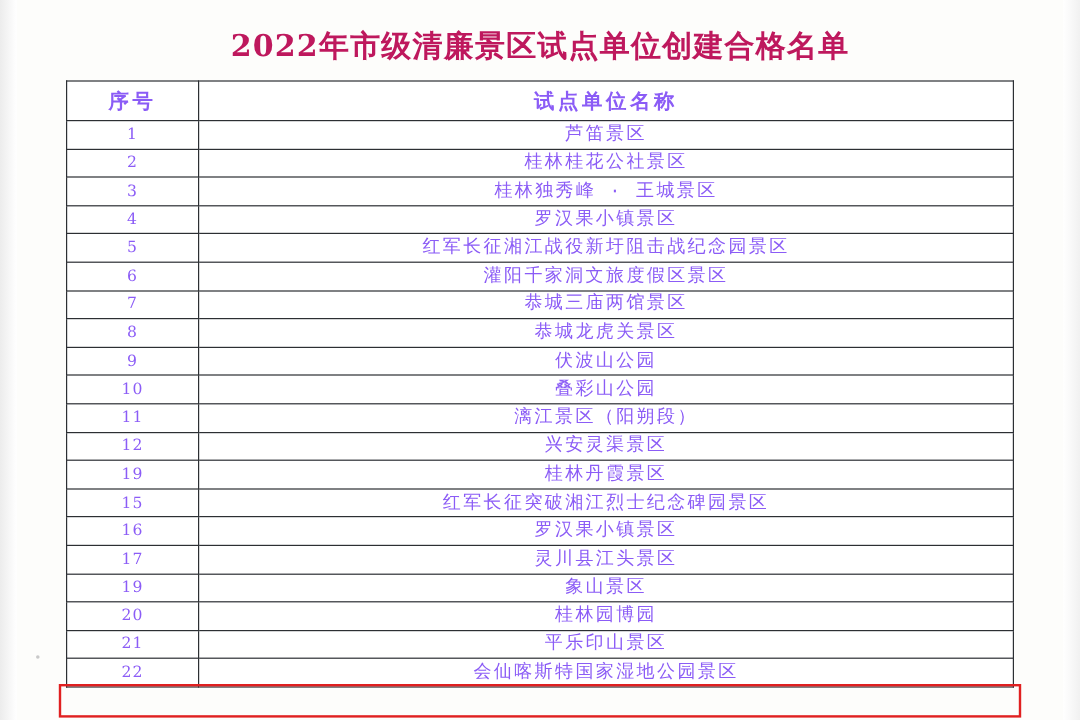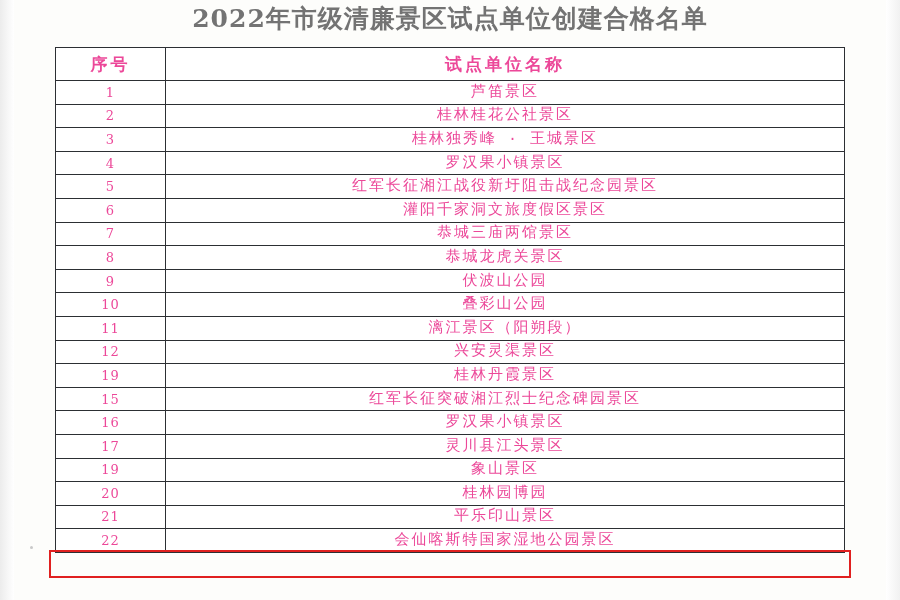--- a/index.html
+++ b/index.html
@@ -19,40 +19,40 @@
     width: 900px;
     height: 600px;
     background: #fdfdfb;
   }
   .doc-title {
     text-align: center;
     font-family: "DejaVu Serif", serif;
     font-weight: bold;
     font-size: 25px;
     letter-spacing: 1px;
-    color: #737373;
-    padding-top: 2px;
+    color: #be185d;
+    padding-top: 22px;
     padding-bottom: 12px;
   }
   .table-wrap {
     position: relative;
     margin: 0 auto;
     width: 790px;
   }
   table.listing {
     border-collapse: collapse;
     width: 100%;
     table-layout: fixed;
     background: #ffffff;
   }
   table.listing th,
   table.listing td {
     border: 1px solid #2c2f33;
     text-align: center;
-    color: #ec4899;
+    color: #8b5cf6;
     font-family: "DejaVu Serif", serif;
   }
   table.listing thead th {
     font-weight: bold;
     font-size: 17px;
     height: 30px;
     letter-spacing: 3px;
   }
   table.listing tbody td {
     height: 20.6px;

